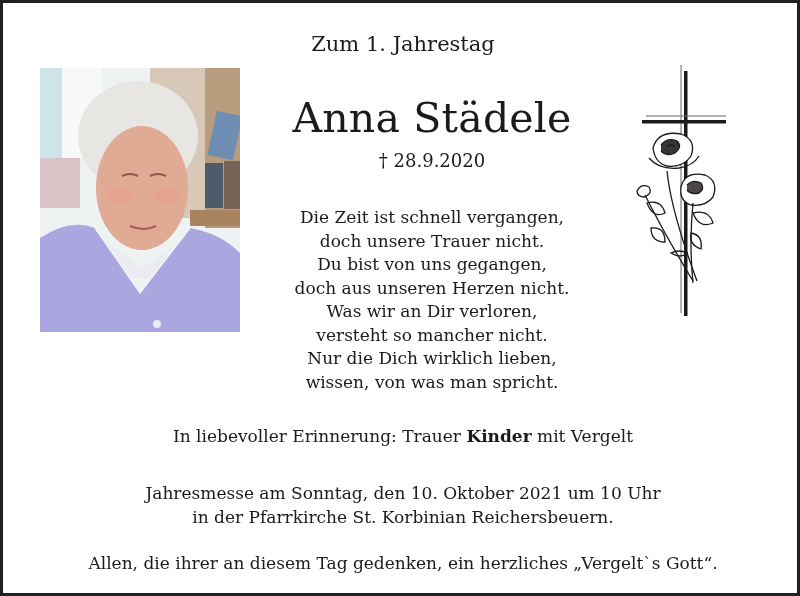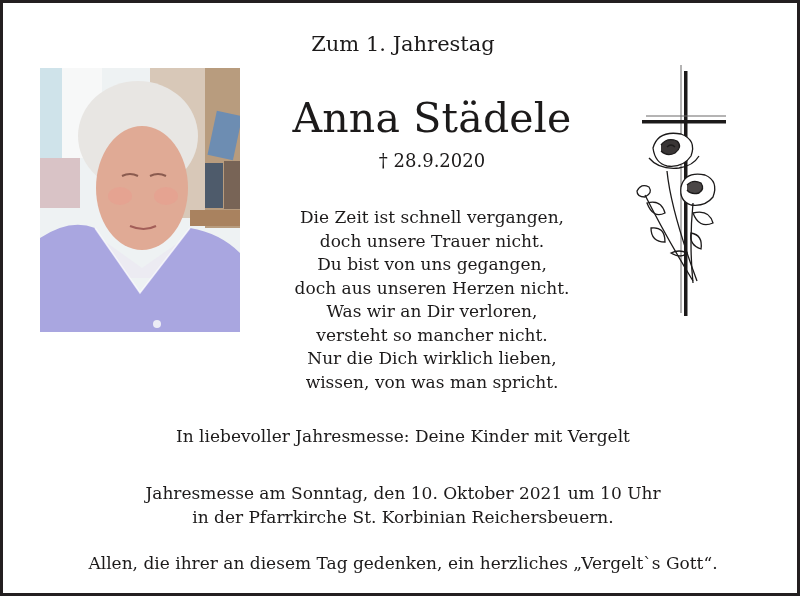--- a/index.html
+++ b/index.html
@@ -77,21 +77,21 @@
     }
     .remembrance {
       position: absolute;
       left: 0; width: 800px;
       top: 421px;
       text-align: center;
       font-size: 17px;
       line-height: 24px;
       white-space: nowrap;
     }
-    .remembrance b { font-weight: normal; }
+    .remembrance b { font-weight: bold; }
     .mass {
       position: absolute;
       left: 0; width: 800px;
       top: 479px;
       text-align: center;
       font-size: 17px;
       line-height: 23.5px;
     }
     .mass div { white-space: nowrap; }
     .thanks {
@@ -185,21 +185,21 @@
         <path d="M60 170 q12 2 10 16 q-12 -4 -10 -16 z"></path>
 
         <path d="M36 108 q4 40 30 110"></path>
         <path d="M62 140 q-4 40 0 80"></path>
         <path d="M14 132 q20 40 48 86"></path>
         <path d="M40 190 q8 -4 16 0 q-6 6 -16 0 z"></path>
       </g>
     </svg>
   </div>
 
-  <div class="remembrance"><span>In liebevoller Jahresmesse: Deine </span><b>Kinder</b><span> mit Vergelt</span></div>
+  <div class="remembrance"><span>In liebevoller Erinnerung: Trauer </span><b>Kinder</b><span> mit Vergelt</span></div>
 
   <div class="mass">
     <div>Jahresmesse am Sonntag, den 10. Oktober 2021 um 10 Uhr</div>
     <div>in der Pfarrkirche St. Korbinian Reichersbeuern.</div>
   </div>
 
   <div class="thanks">Allen, die ihrer an diesem Tag gedenken, ein herzliches „Vergelt`s Gott“.</div>
 
 </div>
 

